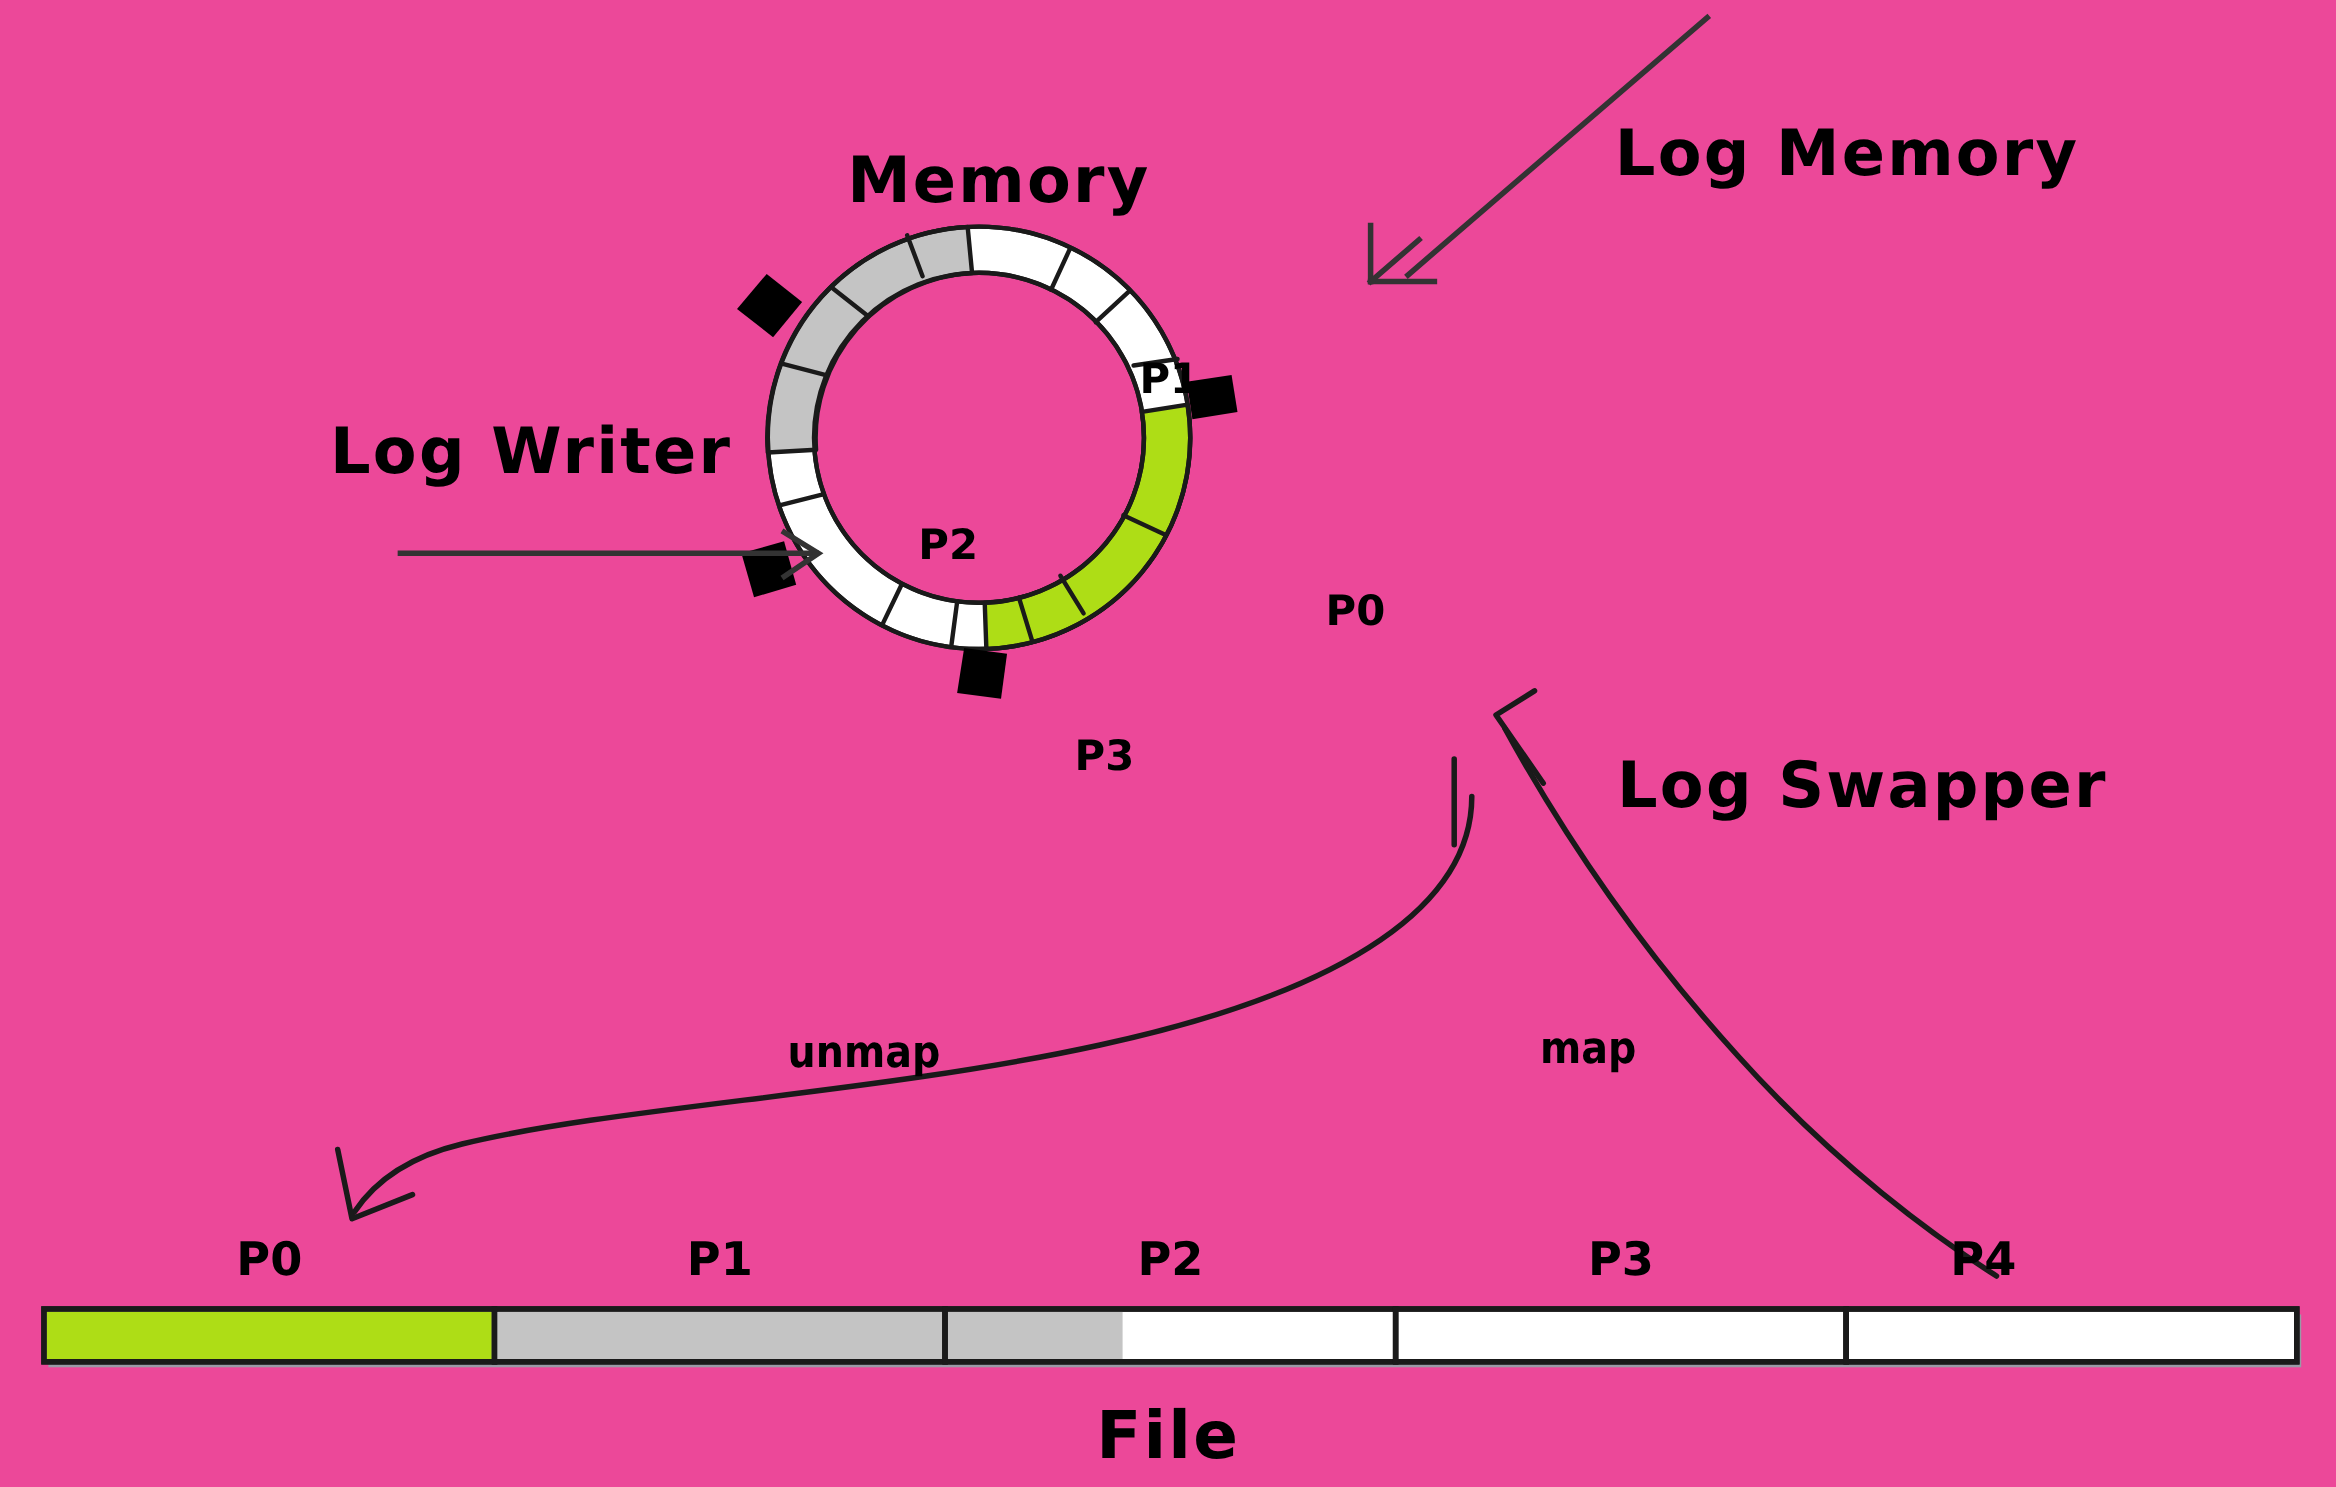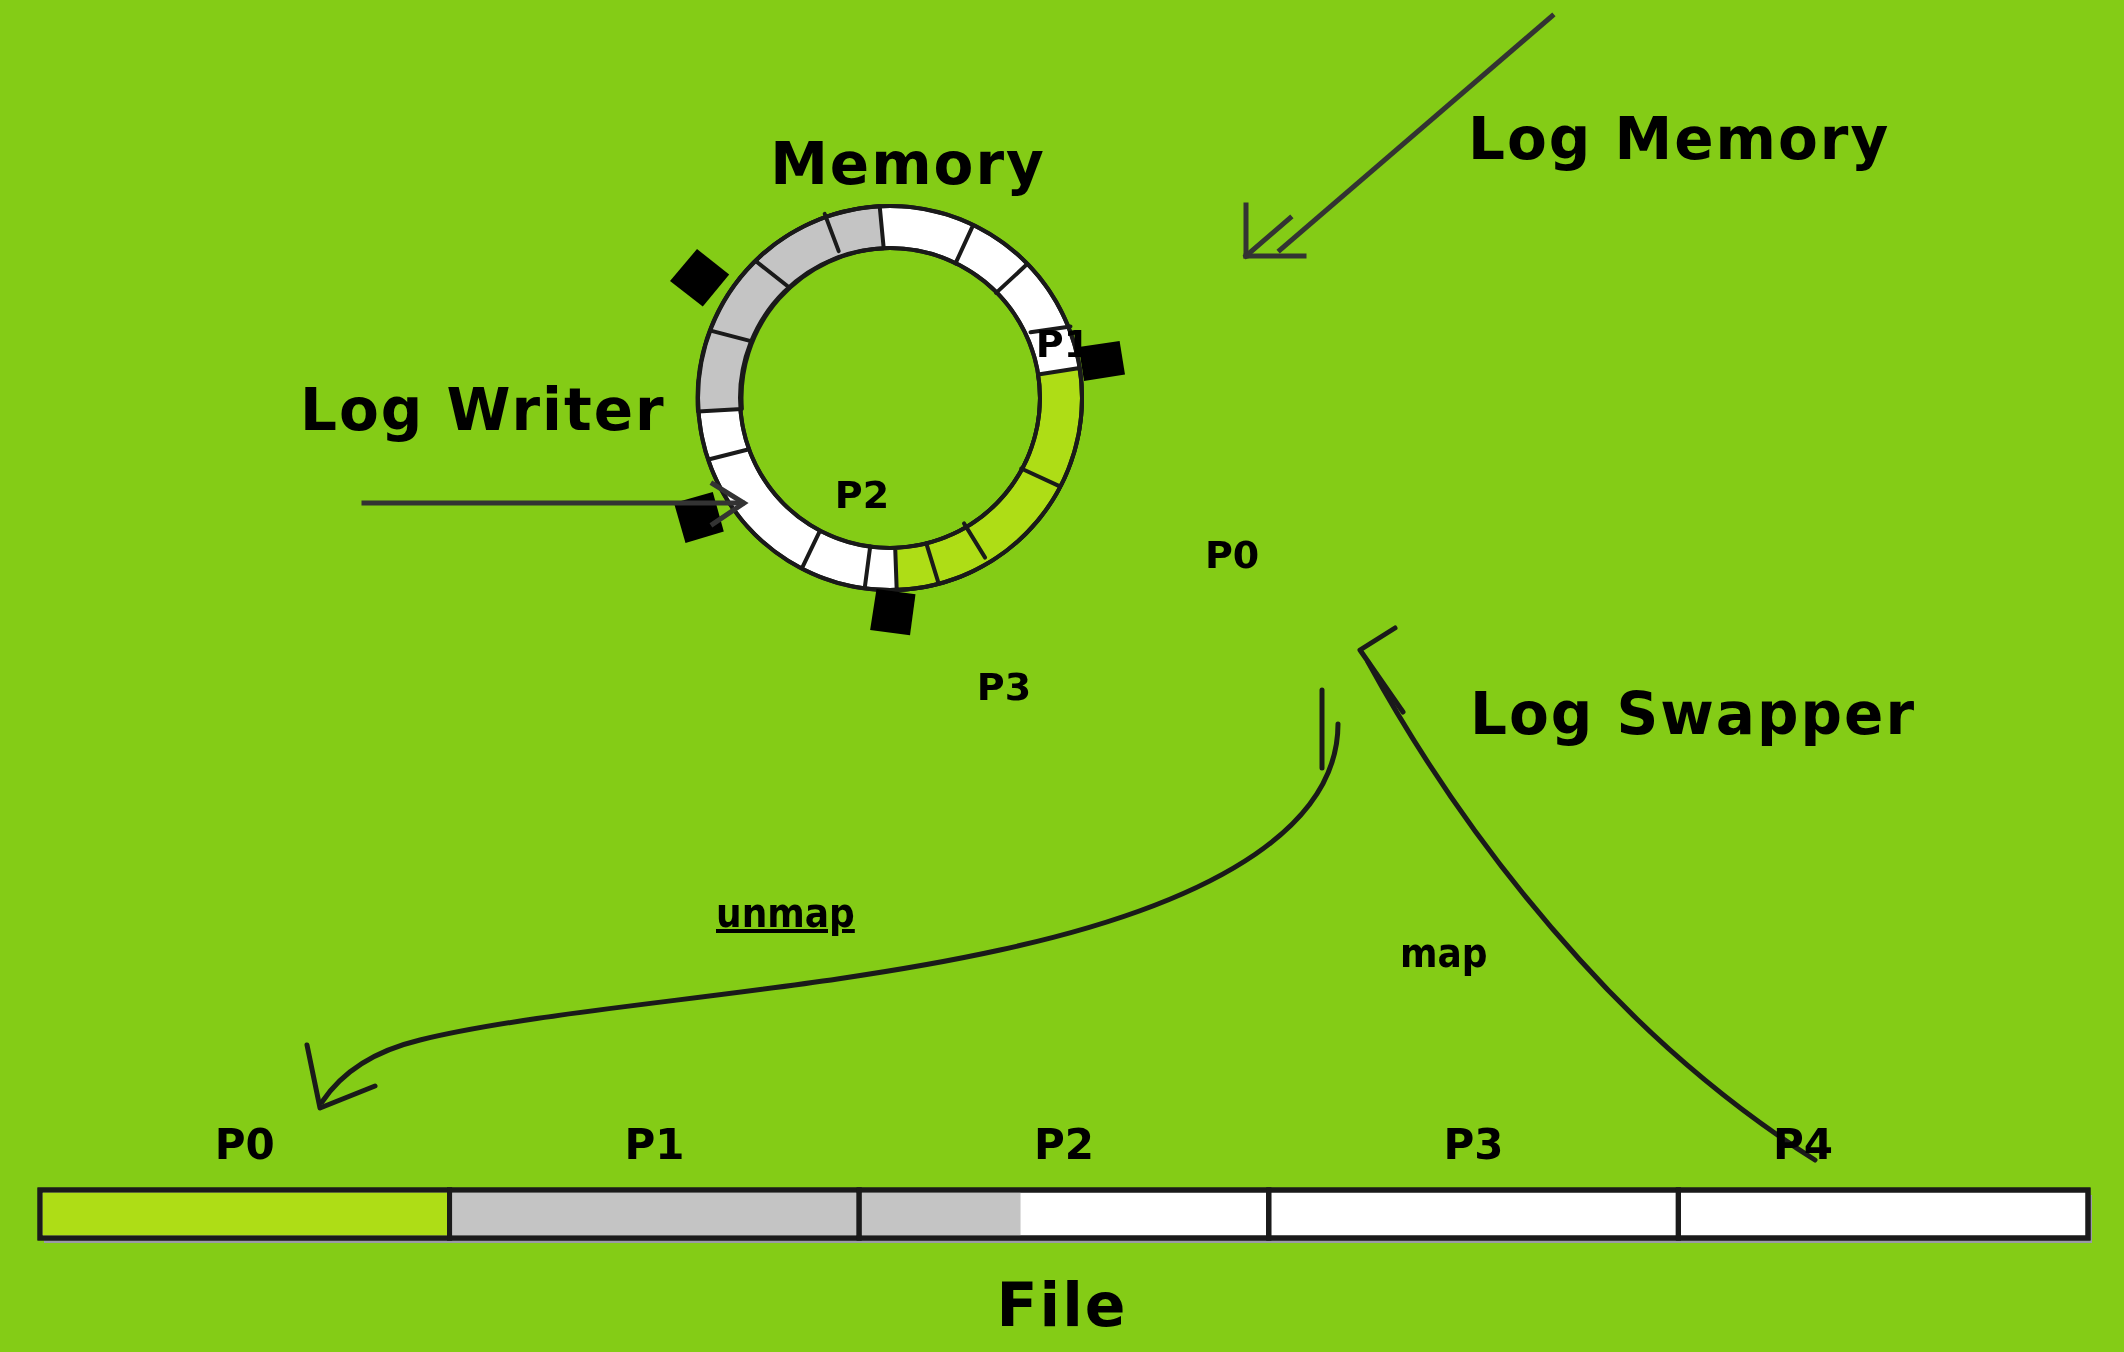--- a/index.html
+++ b/index.html
@@ -1,19 +1,19 @@
 <!DOCTYPE html>
 <html><head>
 <meta charset="utf-8">
 <style>
   html,body{margin:0;padding:0;background:#ffffff;}
   #stage{
     position:relative;
     width:2124px;height:1352px;
-    background:#84cc16;
+    background:#ec4899;
     overflow:hidden;
     font-family:"DejaVu Sans", sans-serif;
   }
   svg.layer{position:absolute;left:0;top:0;width:2124px;height:1352px;}
   .hdr{
     position:absolute;
     font-family:"DejaVu Sans", sans-serif;
     font-weight:bold;
     color:#000000;
     white-space:nowrap;
@@ -39,21 +39,21 @@
   #lbl-logreader{left:1468px;top:105px;font-size:58px;}
   #lbl-logwriter{left:300px;top:376px;font-size:58px;}
   #lbl-logswapper{left:1470px;top:680px;font-size:58px;}
   #lbl-file{left:1062px;top:1270px;font-size:60px;transform:translateX(-50%);}
 
   #rl-p0{left:1205px;top:533px;}
   #rl-p1{left:1063px;top:322px;transform:translateX(-50%);}
   #rl-p2{left:862px;top:473px;transform:translateX(-50%);}
   #rl-p3{left:1004px;top:665px;transform:translateX(-50%);}
 
-  #op-unmap{left:716px;top:890px;text-decoration:underline;}
+  #op-unmap{left:716px;top:934px;}
   #op-map{left:1400px;top:930px;}
 
   .barlbl{
     position:absolute;
     font-family:"DejaVu Sans", sans-serif;
     font-weight:bold;
     font-size:42px;
     color:#000000;
     white-space:nowrap;
     transform:translateX(-50%);

